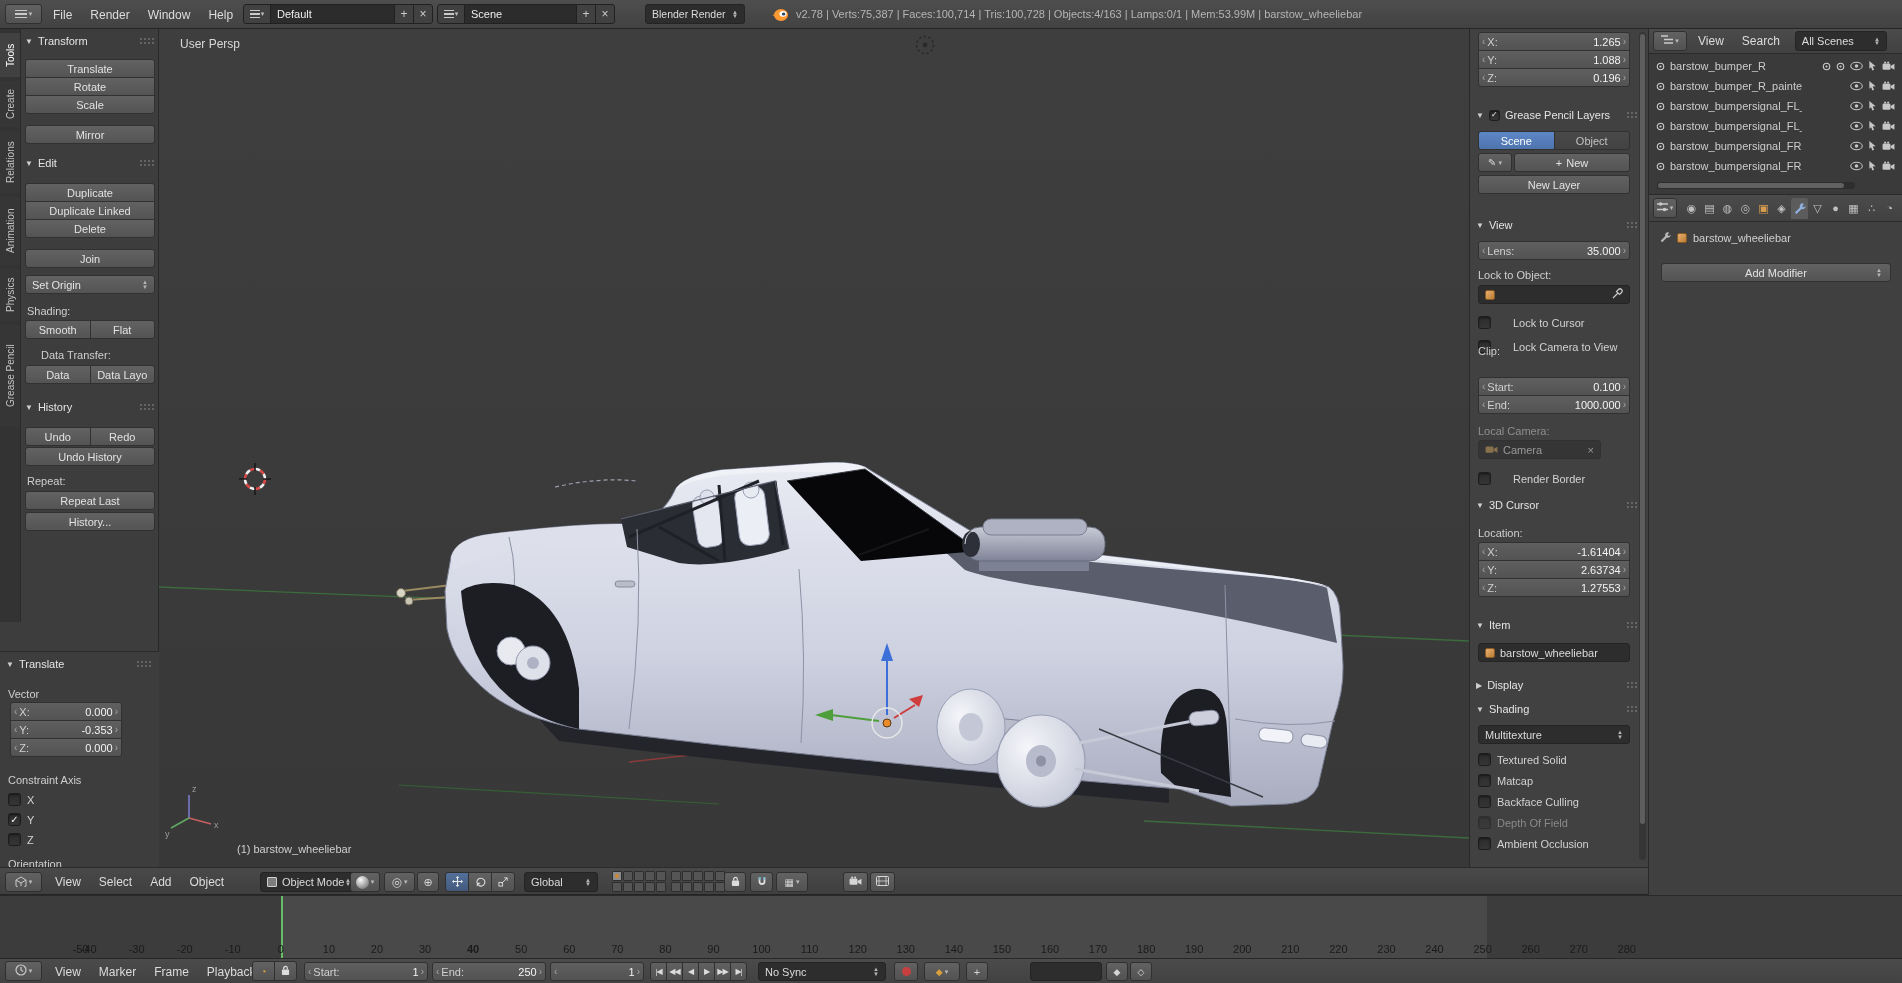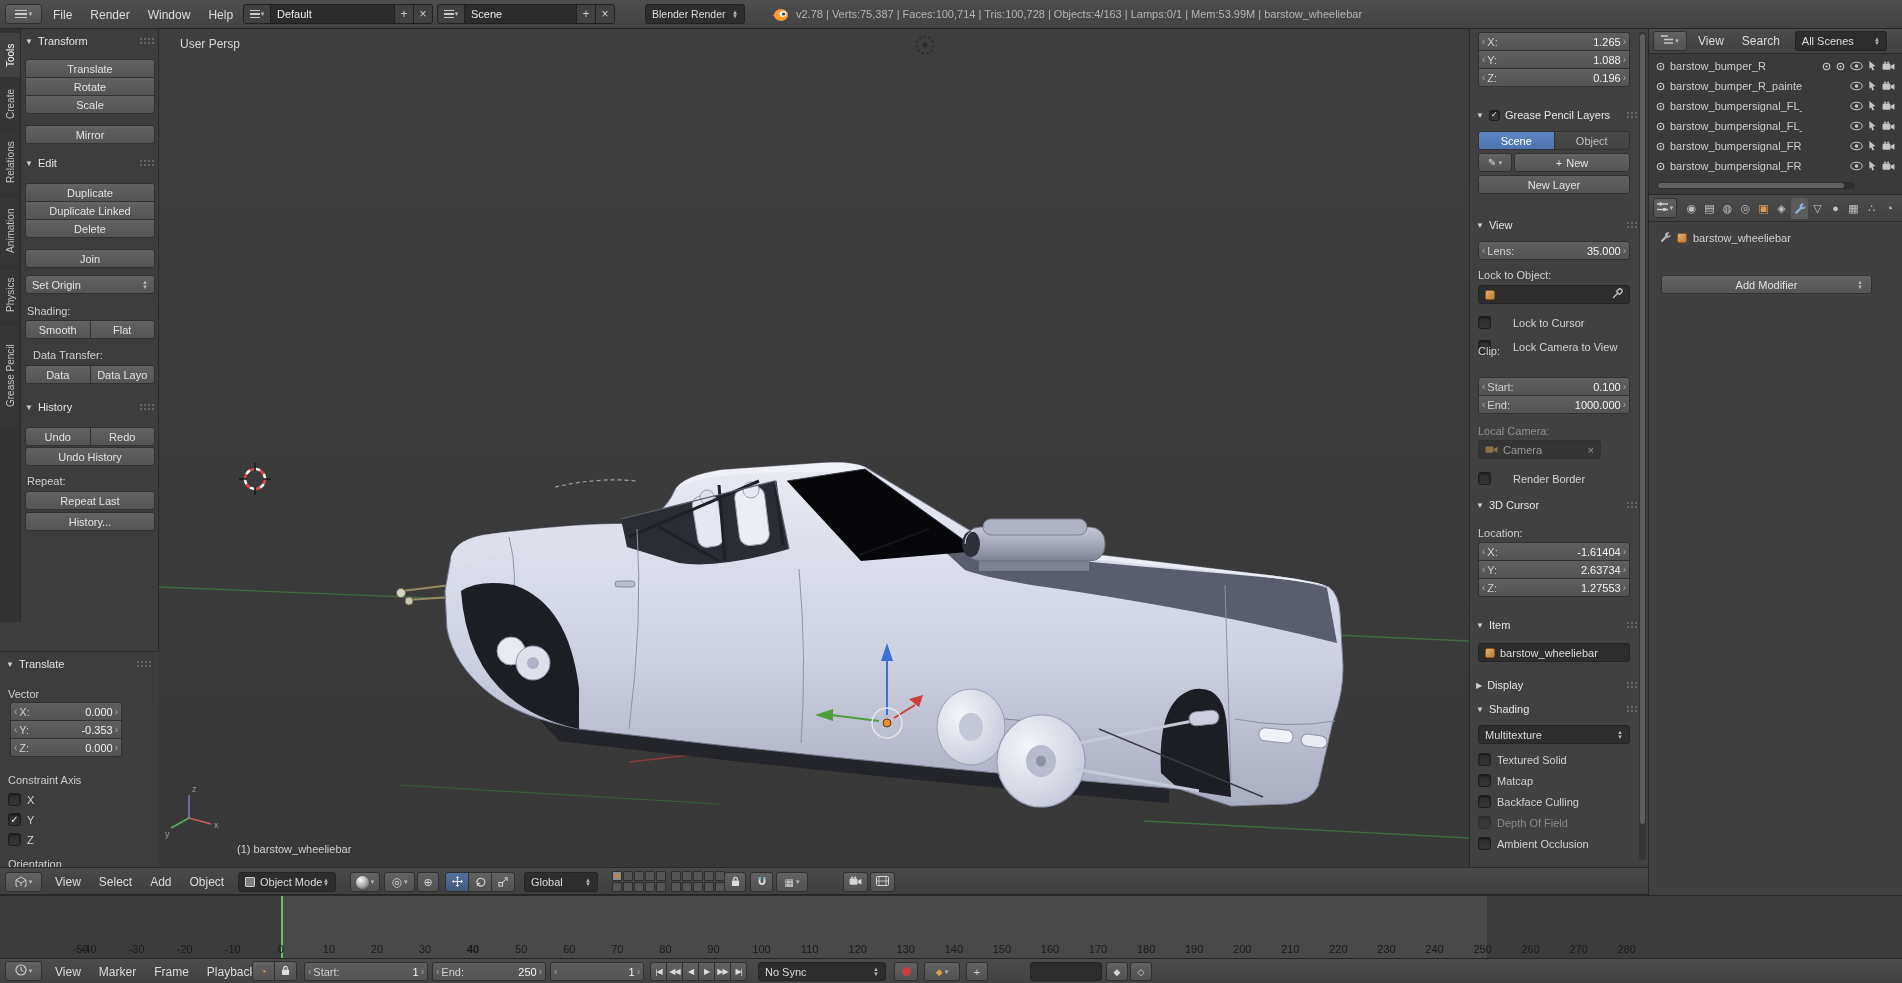--- a/index.html
+++ b/index.html
@@ -103,21 +103,21 @@
 #out-hscroll .thumb{height:5px;margin:1px;width:186px;background:#616161;border-radius:4px}
 
 #properties{position:absolute;left:1648px;top:194px;width:254px;height:701px;background:#404040;
  border-left:1px solid #292929;border-top:1px solid #292929}
 #props-header{height:27px;background:linear-gradient(#4b4b4b,#414141);border-bottom:1px solid #2b2b2b;
  display:flex;align-items:center;padding:0 4px;gap:3px}
 .ptab{width:17px;height:21px;display:flex;align-items:center;justify-content:center;font-size:11px;color:#c0c0c0;
  border-radius:3px 3px 0 0}
 .ptab.active{background:#5c5c5c;color:#cfe0ff}
 #props-crumb{position:absolute;top:36px;left:10px;display:flex;gap:6px;align-items:center;color:#d0d0d0}
-#add-modifier{position:absolute;top:80px;left:12px;width:211px;position:absolute}
+#add-modifier{position:absolute;top:68px;left:12px;width:230px;position:absolute}
 
 #vp-header{position:absolute;left:0;top:867px;width:1648px;height:28px;
  background:linear-gradient(#494949,#3f3f3f);border-top:1px solid #2b2b2b;border-bottom:1px solid #252525;z-index:4}
 
 #tl-ruler{position:absolute;left:0;top:895px;width:1902px;height:63px;background:#3c3c3c;border-top:1px solid #292929;overflow:hidden}
 #tl-range{position:absolute;left:283px;top:0;width:1204px;height:63px;background:#494949}
 #tl-cur{position:absolute;left:281px;top:0;width:2px;height:63px;background:#69bd69}
 .ruler-num{position:absolute;bottom:3px;transform:translateX(-50%);font-size:11px;color:#1a1a1a}
 
 #tl-header{position:absolute;left:0;top:958px;width:1902px;height:25px;
@@ -212,21 +212,21 @@
         <span class="updn">
           <i>▲</i>
           <i>▼</i>
         </span>
     </div>
     <div class="lab" style="left:6px;top:276px">Shading:</div>
     <div class="pair abs" style="left:4px;top:291px;width:130px;height:19px">
       <div class="btn">Smooth</div>
       <div class="btn">Flat</div>
     </div>
-    <div class="lab" style="left:12px;top:320px">Data Transfer:</div>
+    <div class="lab" style="left:20px;top:320px">Data Transfer:</div>
     <div class="pair abs" style="left:4px;top:336px;width:130px;height:19px">
       <div class="btn">Data</div>
       <div class="btn">Data Layo</div>
     </div>
 
     <div class="phead" style="left:4px;top:372px;width:130px">
       <span class="tri">▼</span>
         <span>History</span>
         <span class="grip"></span>
     </div>
@@ -852,21 +852,21 @@
           <path d="M1 10 L1 4 L6 1 L11 4 L11 10 L6 13Z M1 4 L6 7 L11 4 M6 7 V10" stroke="#c9c9c9" fill="none"></path>
         </svg></span>
     <span class="dd">▾</span>
   </div>
   <div id="vp-menus" class="abs" style="left:46px;top:0;height:28px;display:flex;align-items:center">
       <span class="menu">View</span>
       <span class="menu">Select</span>
       <span class="menu">Add</span>
       <span class="menu">Object</span>
     </div>
-  <div class="ddark abs" style="left:238px;top:4px;width:98px;height:20px">
+  <div class="ddark abs" style="left:260px;top:4px;width:98px;height:20px">
     <span class="modeic"></span>
     <span style="margin-left:5px">Object Mode</span>
     <span class="updn">
         <i>▲</i>
         <i>▼</i>
       </span>
   </div>
   <div class="iconbtn abs" style="left:350px;top:4px;width:30px">
     <span class="sphere"></span>
       <span class="dd">▾</span>

